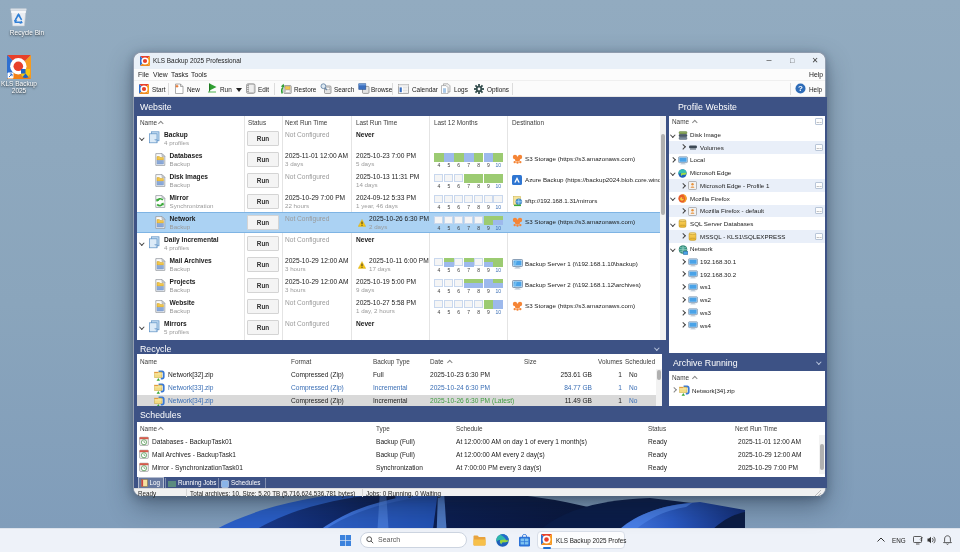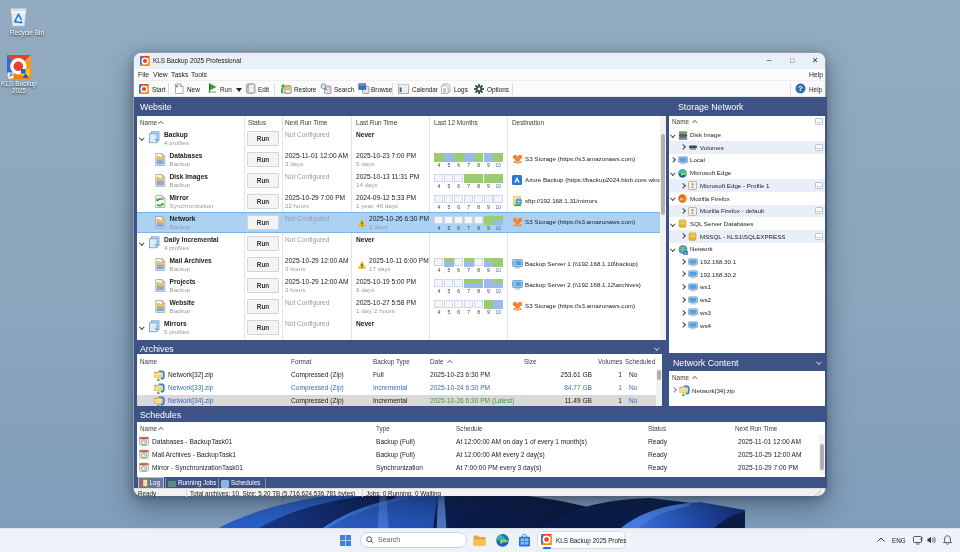--- a/index.html
+++ b/index.html
@@ -235,23 +235,23 @@
     <div class="ab" style="left:661px;top:30px;width:11px;height:11px">
       <svg width="11" height="11" viewBox="0 0 11 11">
 <circle cx="5.5" cy="5.5" r="5" fill="#2e6cb8"></circle>
 <text x="5.5" y="8.2" font-size="8" font-weight="bold" fill="#fff" text-anchor="middle" font-family="Liberation Sans">?</text>
       </svg>
     </div>
     <div class="tbtxt" style="left:675px;">Help</div>
     <div class="tsep" style="left:656px;"></div>
     <div class="content">
       <div class="bandtxt" style="left:6px;top:4.5px;">Website</div>
-      <div class="bandtxt" style="left:544px;top:4.5px;">Storage Network</div>
-      <div class="bandtxt" style="left:6px;top:246.5px;">Archives</div>
-      <div class="bandtxt" style="left:539px;top:260.5px;">Network Content</div>
+      <div class="bandtxt" style="left:544px;top:4.5px;">Profile Website</div>
+      <div class="bandtxt" style="left:6px;top:246.5px;">Recycle</div>
+      <div class="bandtxt" style="left:539px;top:260.5px;">Archive Running</div>
       <div class="bandtxt" style="left:6px;top:312.5px;">Schedules</div>
       <div class="chev down" style="left:521px;top:249px;border-color:#b8c4dc;"></div>
       <div class="chev down" style="left:683px;top:263px;border-color:#b8c4dc;"></div>
       <div class="panel" id="pf" style="left:3px;top:19px;width:523px;height:224px;">
         <div class="hdrtxt" style="left:3px;top:3px;">Name</div>
         <div class="hdrtxt" style="left:111px;top:3px;">Status</div>
         <div class="hdrtxt" style="left:148px;top:3px;">Next Run Time</div>
         <div class="hdrtxt" style="left:219px;top:3px;">Last Run Time</div>
         <div class="hdrtxt" style="left:297px;top:3px;">Last 12 Months</div>
         <div class="hdrtxt" style="left:375px;top:3px;">Destination</div>

